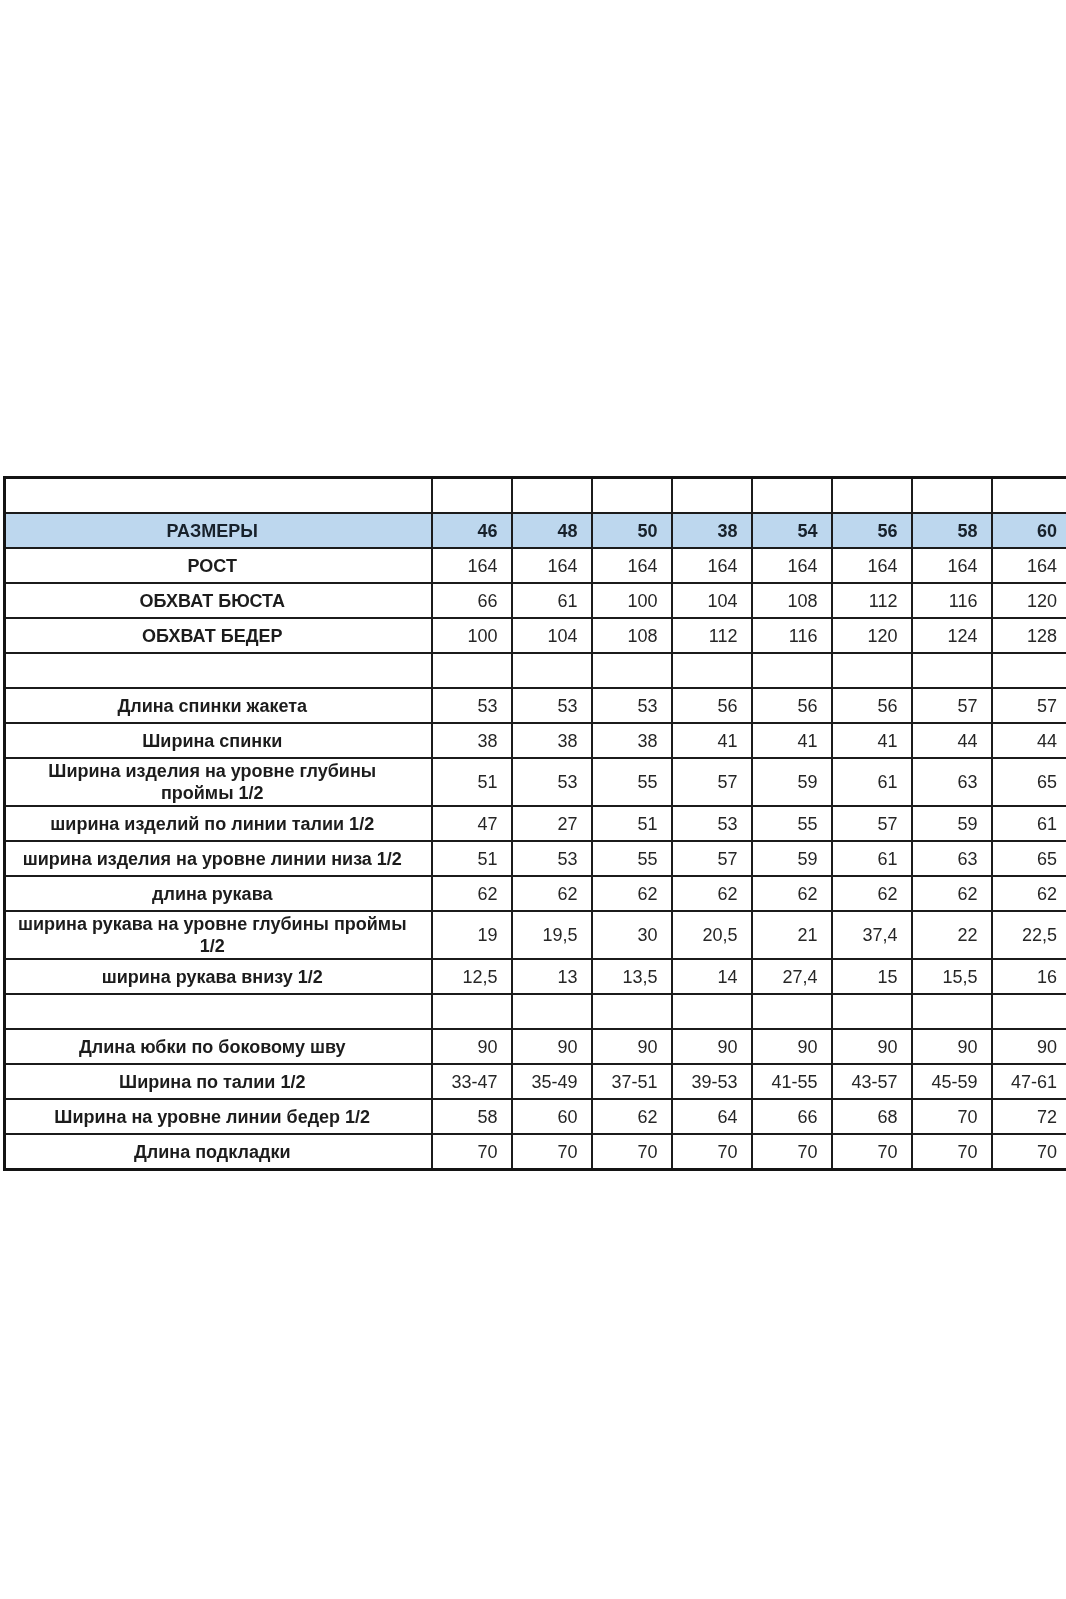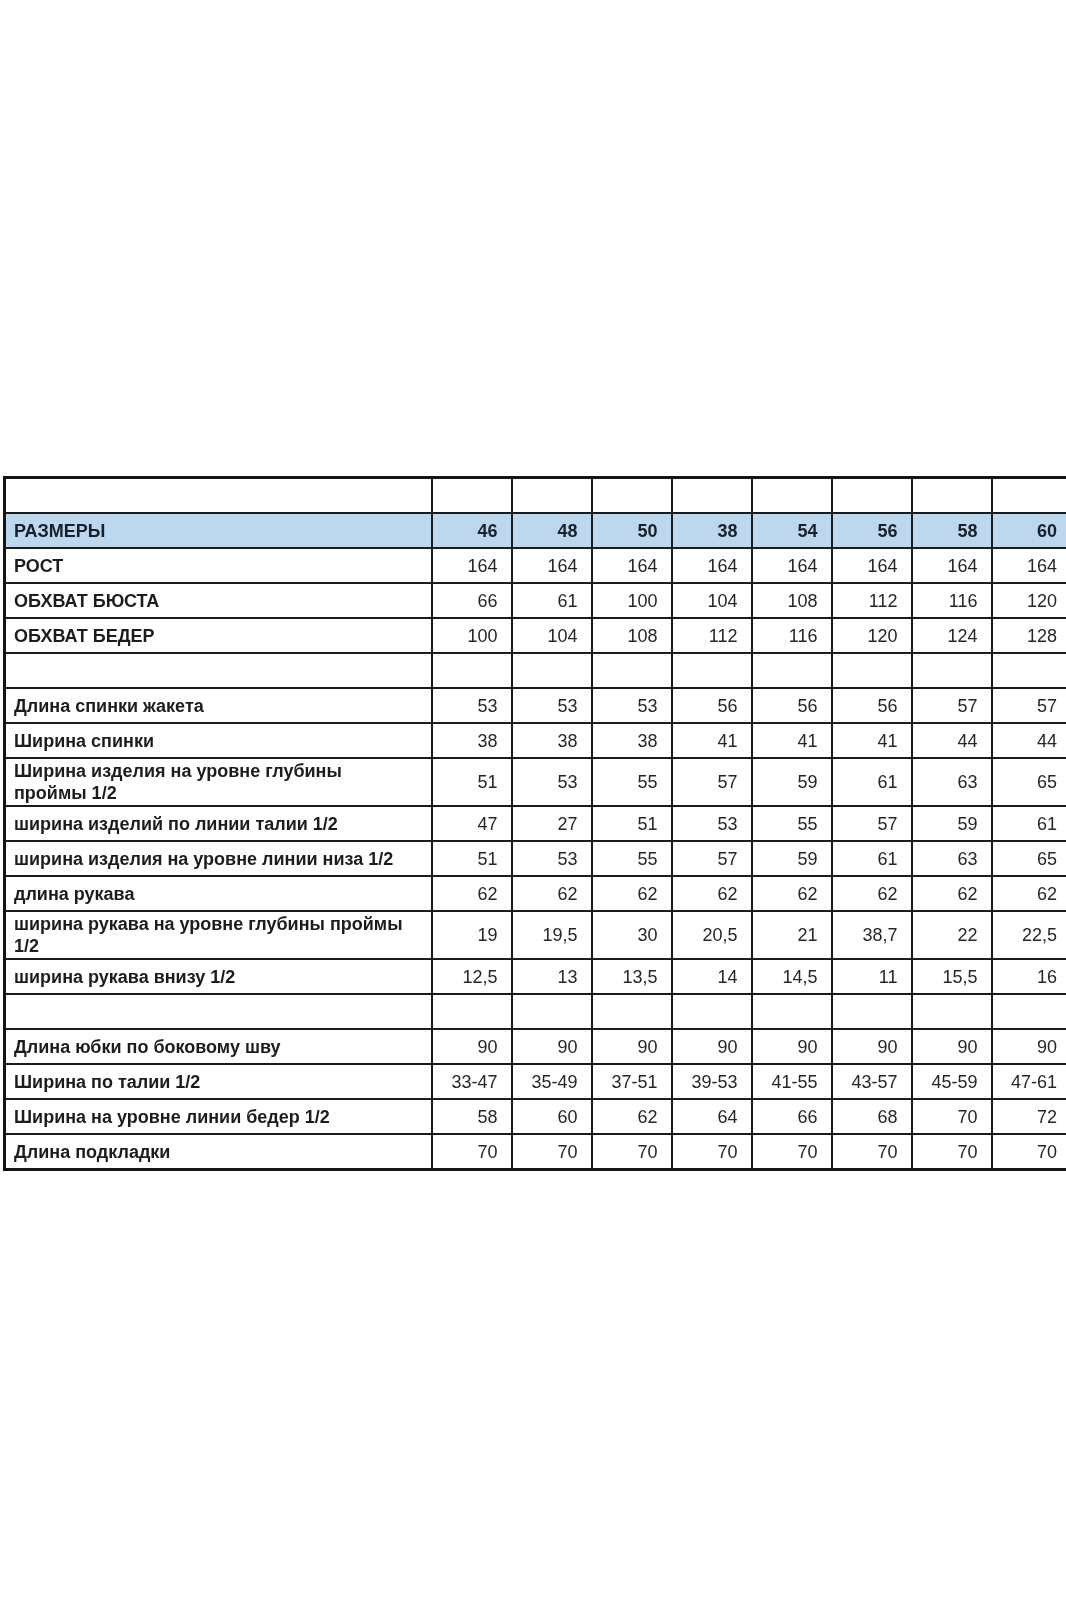--- a/index.html
+++ b/index.html
@@ -34,21 +34,21 @@
     font-size: 18px;
     line-height: 22px;
     height: 31px;
     padding: 1px 6px;
     background: #ffffff;
     color: #1c1c1c;
     overflow: hidden;
   }
   td.label {
     font-weight: bold;
-    text-align: left;
+    text-align: center;
     padding-left: 8px;
     padding-right: 20px;
   }
   td.num {
     text-align: right;
     padding-right: 13px;
     font-weight: normal;
     color: #262626;
   }
   tr.header td {
@@ -210,32 +210,32 @@
             <td class="num">62</td>
             <td class="num">62</td>
           </tr>
           <tr class="data">
             <td class="label">ширина рукава на уровне глубины проймы 1/2</td>
             <td class="num">19</td>
             <td class="num">19,5</td>
             <td class="num">30</td>
             <td class="num">20,5</td>
             <td class="num">21</td>
-            <td class="num">38,7</td>
+            <td class="num">37,4</td>
             <td class="num">22</td>
             <td class="num">22,5</td>
           </tr>
           <tr class="data">
             <td class="label">ширина рукава внизу 1/2</td>
             <td class="num">12,5</td>
             <td class="num">13</td>
             <td class="num">13,5</td>
             <td class="num">14</td>
-            <td class="num">14,5</td>
-            <td class="num">11</td>
+            <td class="num">27,4</td>
+            <td class="num">15</td>
             <td class="num">15,5</td>
             <td class="num">16</td>
           </tr>
           <tr class="spacer">
             <td class="label"></td>
             <td class="num"></td>
             <td class="num"></td>
             <td class="num"></td>
             <td class="num"></td>
             <td class="num"></td>

